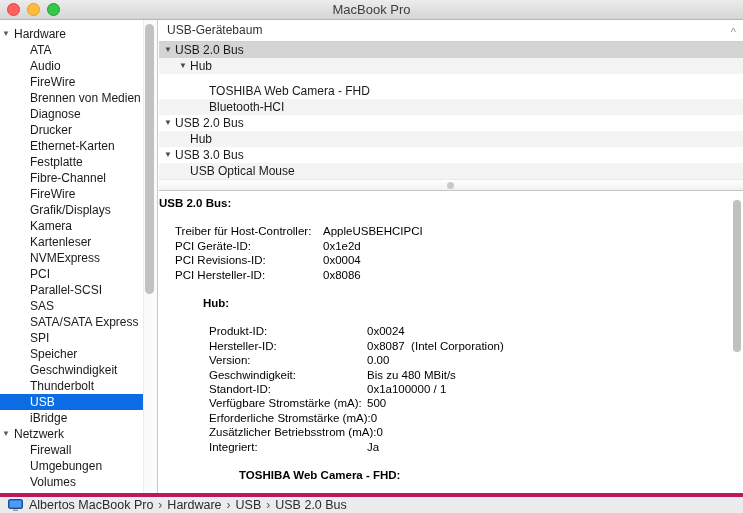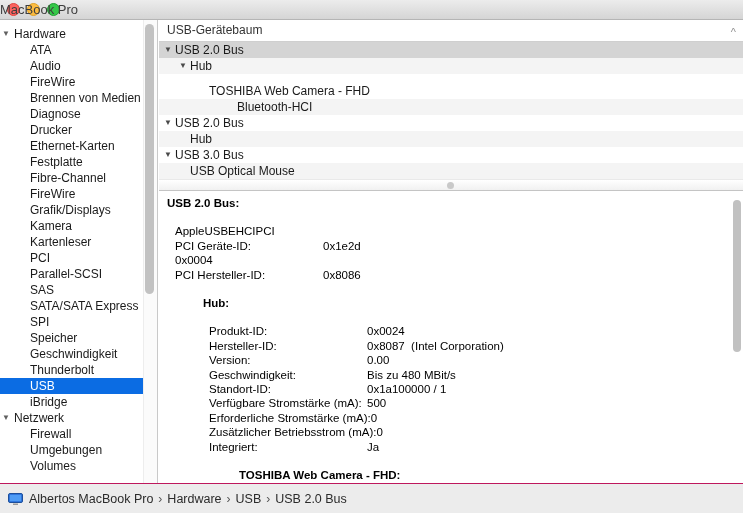--- a/index.html
+++ b/index.html
@@ -8,21 +8,21 @@
     position:relative;width:743px;height:513px;background:#fff;overflow:hidden;
     font-family:"Liberation Sans", sans-serif;color:#1a1a1a;
   }
   
   .titlebar{
     position:absolute;left:0;top:0;width:743px;height:20px;
     background:linear-gradient(#ececec,#d5d5d5);
     border-bottom:1px solid #b5b5b5;
   }
   .title{
-    position:absolute;left:0;right:0;top:2px;text-align:left;
+    position:absolute;left:0;right:0;top:2px;text-align:center;
     font-size:13px;color:#3e3e3e;
   }
   .lights{position:absolute;left:7px;top:3px;display:flex;gap:7px;}
   .light{width:13px;height:13px;border-radius:50%;padding:0;border:1px solid rgba(0,0,0,0.15);}
   .light.red{background:#fc615d;border-color:#e0443e;}
   .light.yellow{background:#fdbc40;border-color:#dfa023;}
   .light.green{background:#34c748;border-color:#1f9f31;}
   
   .sidebar{
     position:absolute;left:0;top:20px;width:158px;height:477px;background:#fff;
@@ -69,38 +69,38 @@
     border-radius:50%;background:#c9c9c9;
   }
   
   .details{
     position:relative;height:315px;overflow:hidden;background:#fff;
     font-size:11.5px;line-height:14.4px;color:#000;
   }
   .details-inner{padding-top:5px;}
   .sec{margin-bottom:14px;}
   .sec-title{font-weight:bold;margin-bottom:14px;white-space:nowrap;}
-  .sec.lvl0 .sec-title{margin-left:8px;}
+  .sec.lvl0 .sec-title{}
   .sec.lvl1 .sec-title{margin-left:44px;}
   .sec.lvl2 .sec-title{margin-left:80px;}
   .kv{display:flex;white-space:nowrap;}
   .sec.lvl0 .kv{margin-left:16px;}
   .sec.lvl1 .kv{margin-left:50px;}
   .sec.lvl2 .kv{margin-left:90px;}
   .sec.lvl0 .k{flex:0 0 148px;}
   .sec.lvl1 .k{flex:0 0 158px;}
   .sec.lvl2 .k{flex:0 0 184px;}
   .k,.v{white-space:pre;}
   .detail-scroll-thumb{
     position:absolute;right:2px;top:9px;width:8px;height:152px;border-radius:4px;background:#c1c1c1;
   }
   
   .statusbar{
-    position:absolute;left:0;bottom:0;width:743px;height:30px;
-    background:#ececec;border-top:1px solid #be185d;
+    position:absolute;left:0;bottom:0;width:743px;height:20px;
+    background:#ececec;border-top:4px solid #be185d;
     display:flex;align-items:center;font-size:12.5px;color:#2b2b2b;padding-left:8px;
   }
   .statusbar .crumb{white-space:pre;}
   .statusbar .sep{margin:0 5px;color:#555;font-size:12px;}
   .computer-icon{margin-right:6px;display:inline-flex;}
 </style>
 </head>
 <body>
 
 <div class="window">
@@ -123,20 +123,21 @@
         <div class="side-item lvl1"><span>Brennen von Medien</span></div>
         <div class="side-item lvl1"><span>Diagnose</span></div>
         <div class="side-item lvl1"><span>Drucker</span></div>
         <div class="side-item lvl1"><span>Ethernet-Karten</span></div>
         <div class="side-item lvl1"><span>Festplatte</span></div>
         <div class="side-item lvl1"><span>Fibre-Channel</span></div>
         <div class="side-item lvl1"><span>FireWire</span></div>
         <div class="side-item lvl1"><span>Grafik/Displays</span></div>
         <div class="side-item lvl1"><span>Kamera</span></div>
         <div class="side-item lvl1"><span>Kartenleser</span></div>
+        <div class="side-item lvl1"><span>NVMExpress</span></div>
         <div class="side-item lvl1"><span>PCI</span></div>
         <div class="side-item lvl1"><span>Parallel-SCSI</span></div>
         <div class="side-item lvl1"><span>SAS</span></div>
         <div class="side-item lvl1"><span>SATA/SATA Express</span></div>
         <div class="side-item lvl1"><span>SPI</span></div>
         <div class="side-item lvl1"><span>Speicher</span></div>
         <div class="side-item lvl1"><span>Geschwindigkeit</span></div>
         <div class="side-item lvl1"><span>Thunderbolt</span></div>
         <div class="side-item lvl1 selected"><span>USB</span></div>
         <div class="side-item lvl1"><span>iBridge</span></div>
@@ -152,41 +153,43 @@
 
   <div class="main">
     <div class="tree-header">
       <span>USB-Gerätebaum</span>
       <span class="sort-ind">^</span>
     </div>
     <div class="tree-rows" id="tree-rows">
         <div class="tree-row selected" style="padding-left: 16px;"><span class="tri" style="left: 5px;">▼</span><span>USB 2.0 Bus</span></div>
         <div class="tree-row stripe" style="padding-left: 31px;"><span class="tri" style="left: 20px;">▼</span><span>Hub</span></div>
         <div class="tree-row" style="padding-left: 50px; margin-top: 9px;"><span>TOSHIBA Web Camera - FHD</span></div>
-        <div class="tree-row stripe" style="padding-left: 78px;"><span>Bluetooth-HCI</span></div>
+        <div class="tree-row stripe" style="padding-left: 50px;"><span>Bluetooth-HCI</span></div>
         <div class="tree-row" style="padding-left: 16px;"><span class="tri" style="left: 5px;">▼</span><span>USB 2.0 Bus</span></div>
         <div class="tree-row stripe" style="padding-left: 31px;"><span>Hub</span></div>
         <div class="tree-row" style="padding-left: 16px;"><span class="tri" style="left: 5px;">▼</span><span>USB 3.0 Bus</span></div>
         <div class="tree-row stripe" style="padding-left: 31px;"><span>USB Optical Mouse</span></div>
       </div>
     <div class="splitter">
       <div class="dot"></div>
     </div>
     <div class="details">
       <div class="details-inner" id="details-inner">
           <div class="sec lvl0">
             <div class="sec-title">USB 2.0 Bus:</div>
             <div class="kv">
+              <span class="k">Treiber für Host-Controller:</span>
               <span class="v">AppleUSBEHCIPCI</span>
             </div>
             <div class="kv">
               <span class="k">PCI Geräte-ID:</span>
               <span class="v">0x1e2d</span>
             </div>
             <div class="kv">
+              <span class="k">PCI Revisions-ID:</span>
               <span class="v">0x0004</span>
             </div>
             <div class="kv">
               <span class="k">PCI Hersteller-ID:</span>
               <span class="v">0x8086</span>
             </div>
           </div>
           <div class="sec lvl1">
             <div class="sec-title">Hub:</div>
             <div class="kv">

